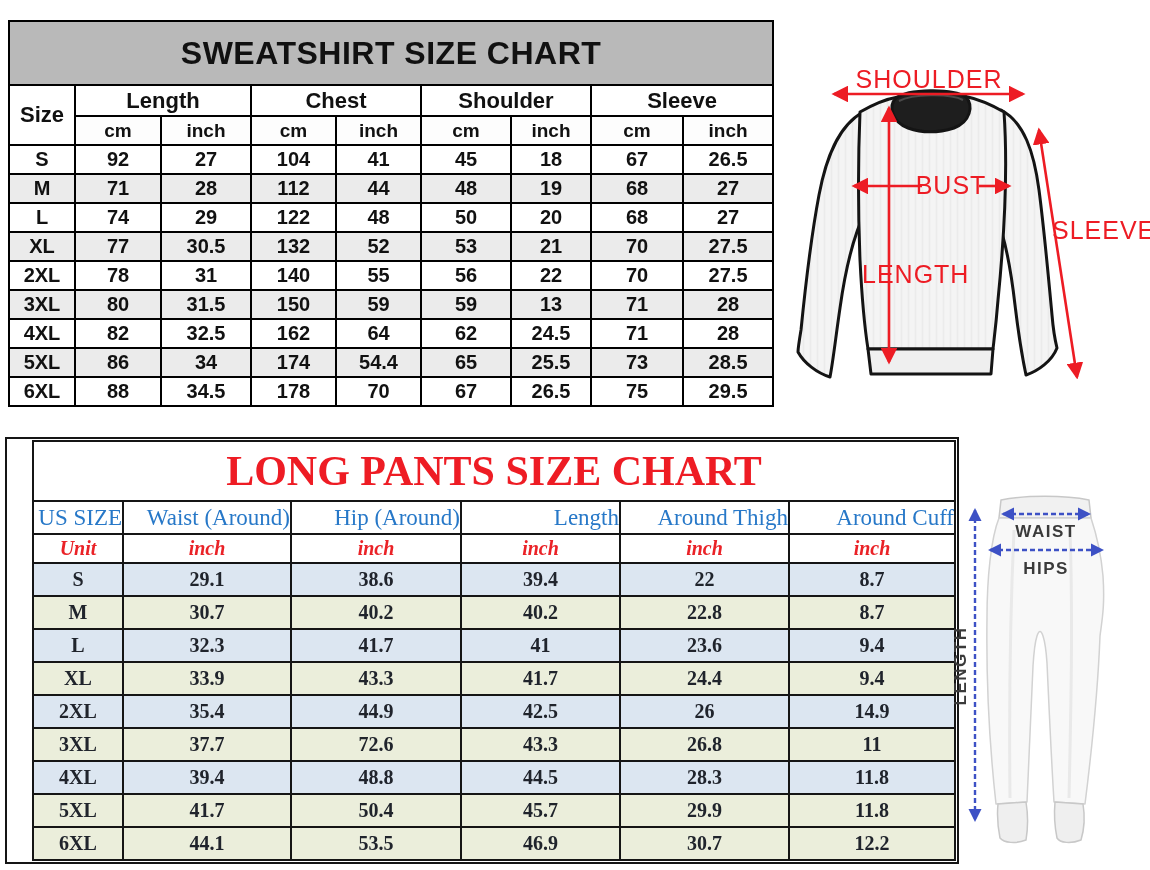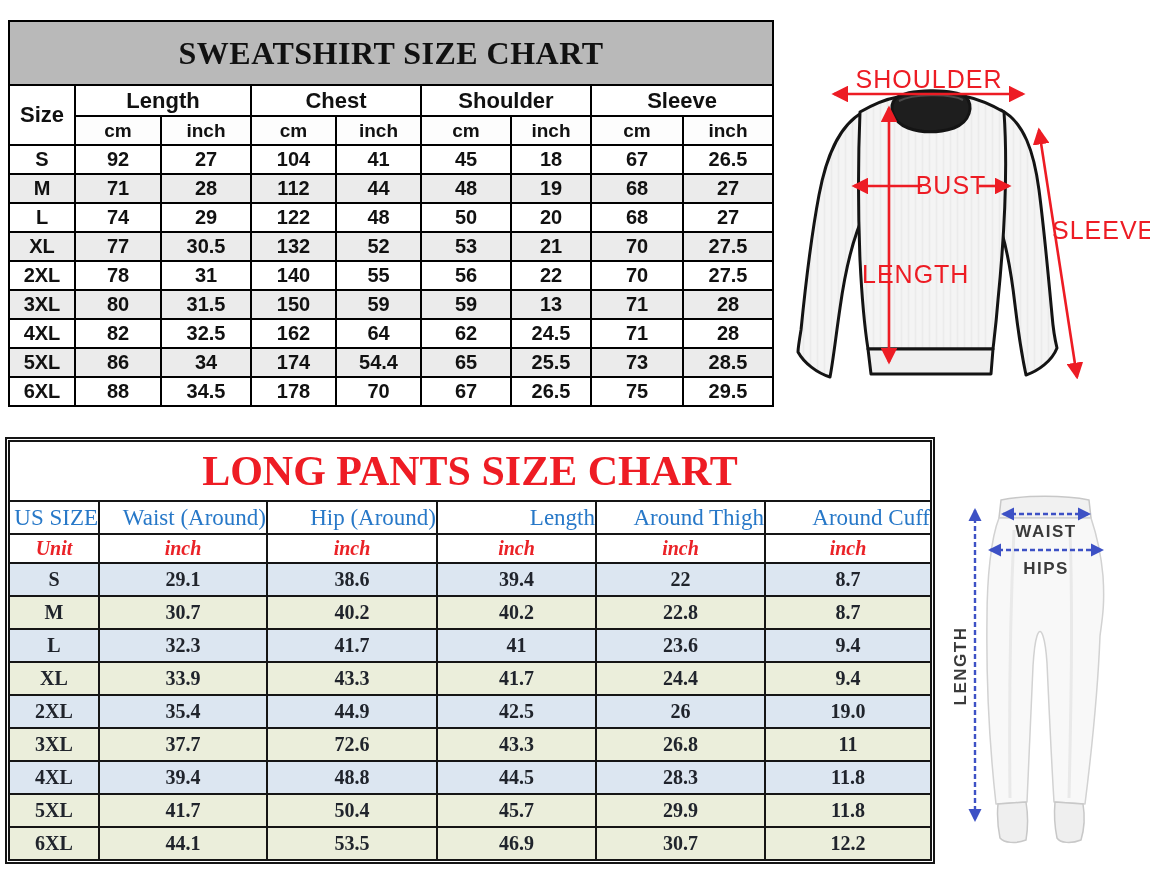--- a/index.html
+++ b/index.html
@@ -6,30 +6,30 @@
   body{width:1150px;height:870px;background:#fff;position:relative;overflow:hidden;
        font-family:"Liberation Sans",sans-serif;}
   .abs{position:absolute;}
 
   
   #sweat-wrap{left:8px;top:20px;}
   table.sweat{border-collapse:collapse;table-layout:fixed;width:764px;background:#fff;}
   table.sweat th,table.sweat td{border:2px solid #000;text-align:center;vertical-align:middle;
        color:#111;padding:0;}
   .sweat .title-row th{background:#b9b9b9;font-size:32px;font-weight:bold;height:62px;
-       letter-spacing:.5px;font-family:Liberation Serif, serif;}
+       letter-spacing:.5px;}
   .sweat .group-row th{font-size:22px;font-weight:bold;height:29px;background:#fff;}
   .sweat .unit-row th{font-size:19px;font-weight:bold;height:27px;background:#fdfdfd;}
   .sweat tbody th,.sweat tbody td{font-size:20px;font-weight:bold;height:27px;background:#fff;}
   .sweat tbody tr.alt th,.sweat tbody tr.alt td{background:#ebebeb;}
 
   
   #pants-wrap{left:5px;top:437px;border:2px solid #151515;background:#fff;padding:1px;}
   table.pants{border-collapse:collapse;table-layout:fixed;width:922px;background:#fff;
-       font-family:"Liberation Serif",serif;}
+       font-family:"Liberation Serif",serif;margin-left:24px;}
   table.pants th,table.pants td{border:2px solid #151515;text-align:center;vertical-align:middle;padding:0;}
   .pants .p-title th{font-size:42px;font-weight:bold;color:#ee1c24;height:58px;background:#fff;}
   .pants .p-head th{font-size:23px;font-weight:normal;color:#2778c8;height:31px;background:#fff;text-align:right;}
   .pants .p-unit th{font-size:20px;font-weight:bold;color:#ea2227;height:27px;background:#fff;font-style:italic;}
   .pants tbody th,.pants tbody td{font-size:20px;font-weight:bold;color:#20242c;height:31px;}
   .pants tbody tr.row-blue th,.pants tbody tr.row-blue td{background:#dce6f1;}
   .pants tbody tr.row-green th,.pants tbody tr.row-green td{background:#ebeedb;}
 
   
   #sweat-fig{left:786px;top:0;width:364px;height:436px;}
@@ -288,21 +288,21 @@
           <td>41.7</td>
           <td>24.4</td>
           <td>9.4</td>
         </tr>
         <tr class="row-blue">
           <th>2XL</th>
           <td>35.4</td>
           <td>44.9</td>
           <td>42.5</td>
           <td>26</td>
-          <td>19.0</td>
+          <td>14.9</td>
         </tr>
         <tr class="row-green">
           <th>3XL</th>
           <td>37.7</td>
           <td>72.6</td>
           <td>43.3</td>
           <td>26.8</td>
           <td>11</td>
         </tr>
         <tr class="row-blue">

